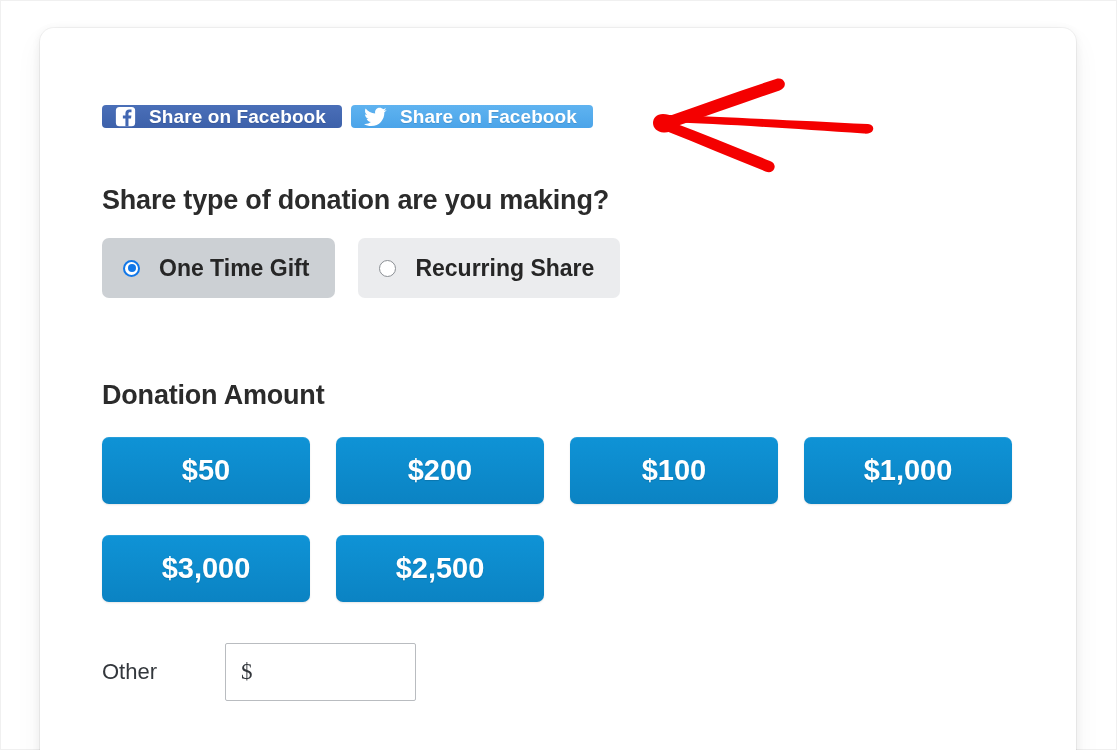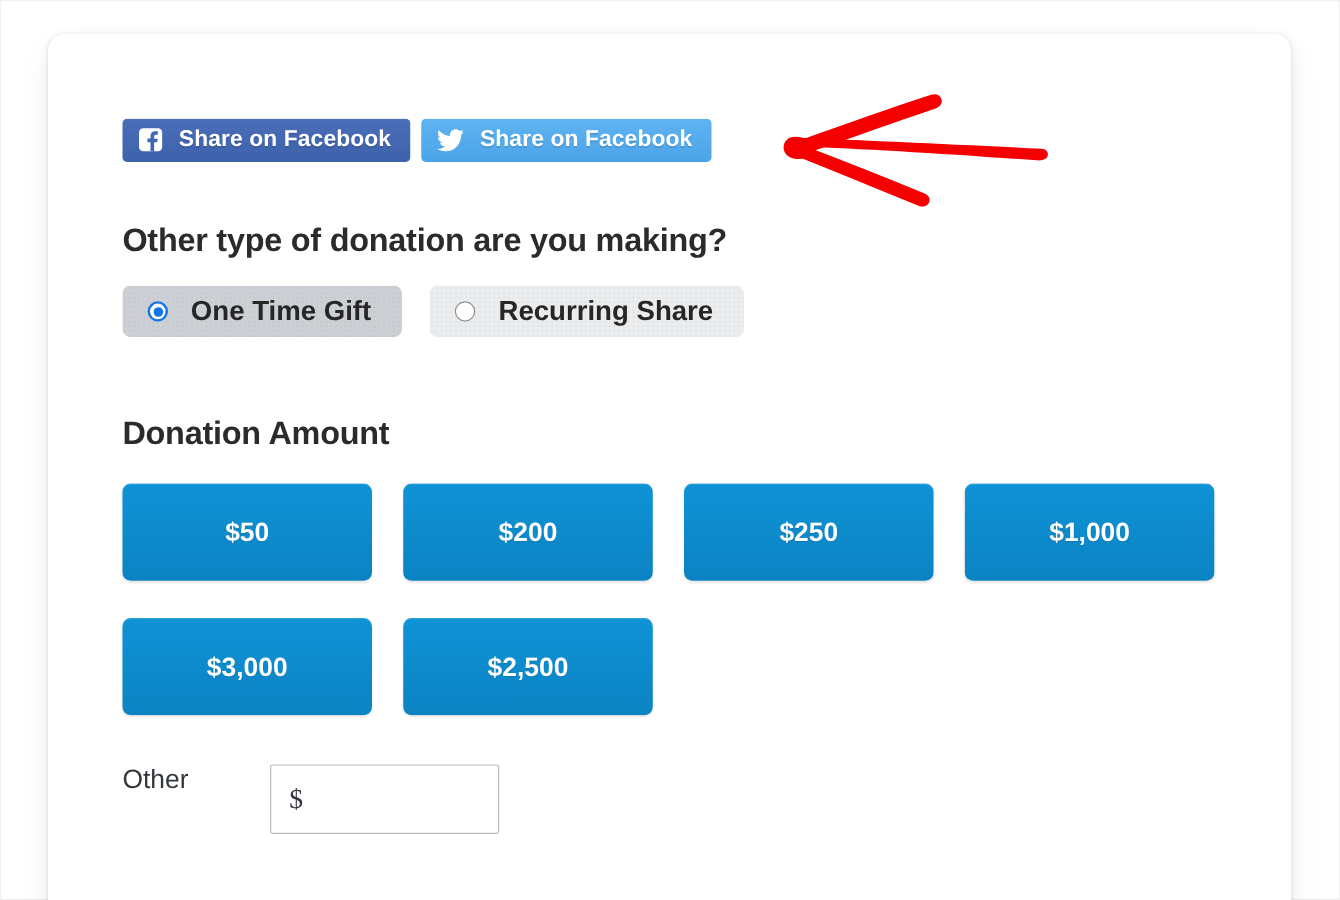--- a/index.html
+++ b/index.html
@@ -57,21 +57,21 @@
   
   .share-row {
     display: flex;
     align-items: center;
     gap: 9px;
     height: 41px;
   }
   .share-btn {
     display: inline-flex;
     align-items: center;
-    height: 36px;
+    height: 23px;
     padding: 0 16px 0 13px;
     border: none;
     border-radius: 4px;
     color: #ffffff;
     font-size: 19px;
     font-weight: bold;
     font-family: "Liberation Sans", sans-serif;
     letter-spacing: 0.1px;
     cursor: pointer;
     box-sizing: border-box;
@@ -94,33 +94,33 @@
 
   
   .section-heading {
     font-size: 27px;
     font-weight: bold;
     color: #2b2b2b;
     font-family: "Liberation Sans", sans-serif;
     letter-spacing: -0.2px;
   }
   #donation-type-heading { margin: 48px 0 0 0; }
-  #donation-amount-heading { margin: 65px 0 0 0; }
+  #donation-amount-heading { margin: 82px 0 0 0; }
 
   
   .radio-row {
     display: flex;
     align-items: center;
     gap: 23px;
     margin-top: 22px;
   }
   .radio-pill {
     display: inline-flex;
     align-items: center;
-    height: 43px;
+    height: 60px;
     padding: 0 26px 0 21px;
     border-radius: 7px;
     cursor: pointer;
     box-sizing: border-box;
     background-color: #ebecee;
     background-image: radial-gradient(rgba(120,126,134,0.30) 0.6px, transparent 0.7px);
     background-size: 4px 4px;
   }
   .radio-pill.is-selected {
     background-color: #ccd0d4;
@@ -159,38 +159,39 @@
   }
 
   
   .amount-grid {
     display: grid;
     grid-template-columns: repeat(4, 208px);
     gap: 31px 26px;
     margin-top: 26px;
   }
   .amount-btn {
-    height: 81px;
+    height: 67px;
     border: none;
     border-radius: 7px;
     color: #ffffff;
-    font-size: 22px;
+    font-size: 29px;
     font-weight: bold;
     font-family: "Liberation Sans", sans-serif;
     cursor: pointer;
     background: #0d8ccd;
     background-image: linear-gradient(#0f93d6, #0b83c3);
     box-shadow: inset 0 1px 0 rgba(255,255,255,0.10),
                 0 1px 2px rgba(0,0,0,0.10);
     text-shadow: 0 1px 1px rgba(0,0,0,0.14);
   }
 
   
   .other-row {
     display: flex;
+    align-items: center;
     margin-top: 41px;
   }
   #other-amount-label {
     font-size: 22px;
     color: #33373c;
     font-weight: normal;
     font-family: "Liberation Sans", sans-serif;
     width: 123px;
   }
   .other-input-wrap {
@@ -246,39 +247,39 @@
         <button class="share-btn" id="twitter-share-button">
           <span class="glyph">
             <svg width="23" height="20" viewBox="0 0 24 20" aria-hidden="true">
               <path fill="#ffffff" d="M23.6 2.6c-0.87 0.39-1.8 0.65-2.78 0.77 1-0.6 1.77-1.55 2.13-2.68-0.94 0.55-1.97 0.96-3.07 1.18C18.99 0.92 17.74 0.35 16.35 0.35c-2.66 0-4.82 2.16-4.82 4.82 0 0.38 0.04 0.75 0.13 1.1C7.65 6.07 4.1 4.15 1.72 1.23 1.3 1.94 1.06 2.77 1.06 3.66c0 1.67 0.85 3.15 2.14 4.01-0.79-0.02-1.53-0.24-2.18-0.6v0.06c0 2.34 1.66 4.28 3.87 4.73-0.4 0.11-0.83 0.17-1.27 0.17-0.31 0-0.61-0.03-0.91-0.09 0.62 1.92 2.4 3.32 4.51 3.36-1.65 1.3-3.74 2.07-6 2.07-0.39 0-0.78-0.02-1.16-0.07 2.14 1.37 4.68 2.17 7.41 2.17 8.89 0 13.76-7.37 13.76-13.76l-0.02-0.63c0.95-0.68 1.77-1.53 2.42-2.5z"></path>
             </svg>
           </span>
           <span>Share on Facebook</span>
         </button>
       </div>
 
-      <h2 class="section-heading" id="donation-type-heading">Other type of donation are you making?</h2>
+      <h2 class="section-heading" id="donation-type-heading">Share type of donation are you making?</h2>
 
       <div class="radio-row">
         <label class="radio-pill is-selected">
           <span class="radio-mark"></span>
           <span class="radio-label">One Time Gift</span>
         </label>
         <label class="radio-pill">
           <span class="radio-mark"></span>
           <span class="radio-label">Recurring Share</span>
         </label>
       </div>
 
       <h2 class="section-heading" id="donation-amount-heading">Donation Amount</h2>
 
       <div class="amount-grid">
         <button class="amount-btn">$50</button>
         <button class="amount-btn">$200</button>
-        <button class="amount-btn">$250</button>
+        <button class="amount-btn">$100</button>
         <button class="amount-btn">$1,000</button>
         <button class="amount-btn">$3,000</button>
         <button class="amount-btn">$2,500</button>
       </div>
 
       <div class="other-row">
         <span id="other-amount-label">Other</span>
         <span class="other-input-wrap">
           <input id="other-amount-input" type="text" value="$" style="">
         </span>

